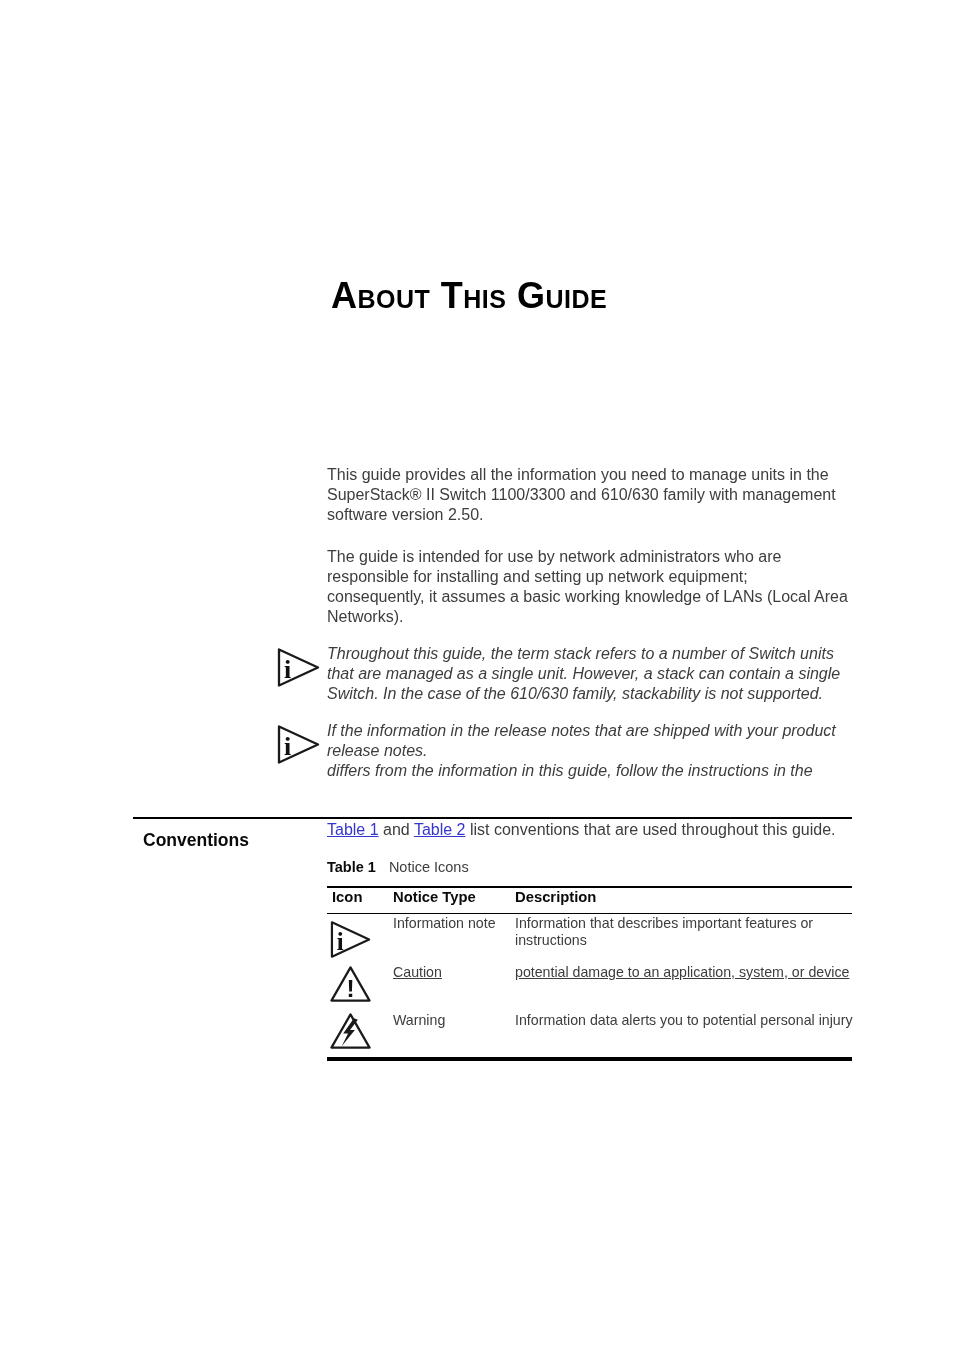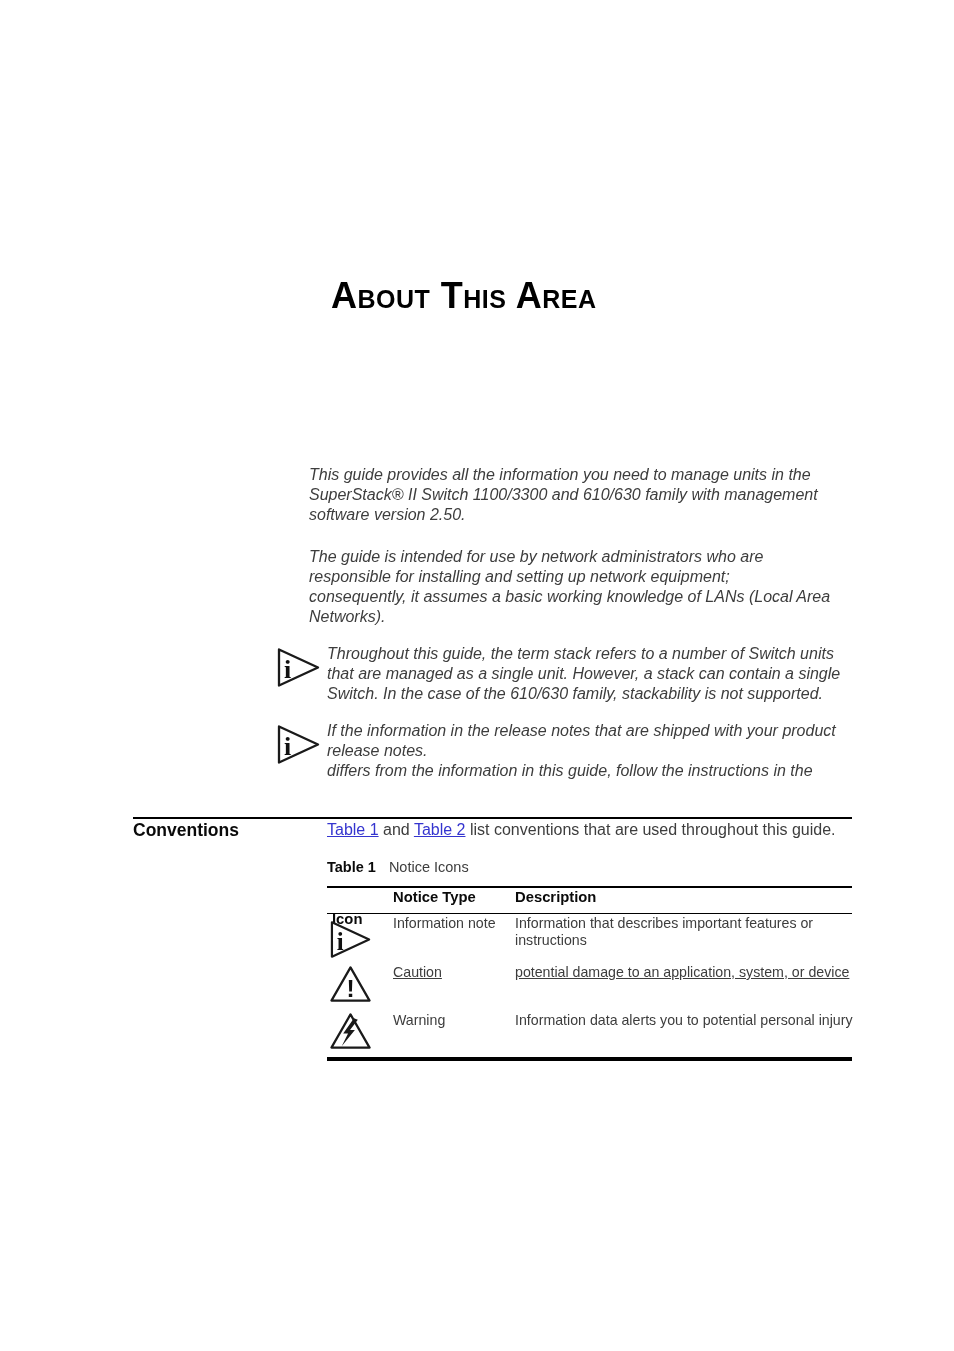--- a/index.html
+++ b/index.html
@@ -19,57 +19,57 @@
     top: 276px;
     margin: 0;
     font-size: 36px;
     line-height: 40px;
     font-weight: bold;
     font-variant: small-caps;
     letter-spacing: 0.5px;
     color: #000000;
     white-space: nowrap;
   }
-  .para { position: absolute; left: 309px; font-size: 16px; font-style: italic; }
+  .para { position: absolute; left: 327px; font-size: 16px; }
   .line { height: 20px; line-height: 20px; white-space: nowrap; }
   #para1 { top: 465px; }
   #para2 { top: 547px; }
   .note  { position: absolute; left: 327px; font-size: 16px; font-style: italic; }
   #note1 { top: 644px; }
   #note2 { top: 721px; }
   .margin-icon { position: absolute; left: 276px; width: 46px; height: 43px; }
   #note1-icon { top: 646px; }
   #note2-icon { top: 723px; }
 
   .section-rule {
     position: absolute; left: 133px; top: 817px;
     width: 719px; height: 2px; background: #000000;
   }
   .conv-heading {
-    position: absolute; left: 133px; top: 819px; margin: 0;
+    position: absolute; left: 133px; top: 819px; margin: 10px;
     font-size: 17.5px; line-height: 22px; font-weight: bold; color: #0a0a0a;
     white-space: nowrap;
   }
   .conv-intro {
     position: absolute; left: 327px; top: 819px;
     font-size: 16px; line-height: 22px; white-space: nowrap;
   }
   .tlink { color: #3434cf; text-decoration: underline; cursor: pointer; }
 
   .table-caption { position: absolute; left: 327px; top: 858px; font-size: 14.5px; line-height: 18px; white-space: nowrap; }
   .table-caption .cap-label { font-weight: bold; color: #0a0a0a; }
   .table-caption .cap-text  { margin-left: 13px; color: #3d3d3d; }
 
   .rule { position: absolute; left: 327px; width: 525px; background: #000000; }
   #table-rule-top    { top: 886px; height: 2px; }
   #table-rule-header { top: 913px; height: 1px; }
   #table-rule-bottom { top: 1057px; height: 4px; }
 
   .th { position: absolute; top: 888px; font-size: 14.8px; line-height: 18px; font-weight: bold; color: #0a0a0a; white-space: nowrap; }
-  #th-icon { left: 332px; margin-top: 22px; }
+  #th-icon { left: 332px; }
   #th-type { left: 393px; }
   #th-desc { left: 515px; }
 
   .cell { position: absolute; font-size: 14.2px; }
   .tline { height: 17px; line-height: 17px; white-space: nowrap; }
   .col-type { left: 393px; }
   .col-desc { left: 515px; }
   .row1 { top: 915px; }
   .row2 { top: 964px; text-decoration: underline; }
   .row3 { top: 1012px; }
@@ -77,21 +77,21 @@
   #row1-icon { top: 919px; width: 44px; height: 41px; }
   #row2-icon { top: 964px; width: 43px; height: 40px; }
   #row3-icon { top: 1011px; width: 43px; height: 40px; }
   svg { display: block; }
 </style>
 </head>
 <body>
 
 <div class="page">
 
-  <h1 class="page-title">About This Area</h1>
+  <h1 class="page-title">About This Guide</h1>
 
   <div class="para" id="para1">
     <div class="line">This guide provides all the information you need to manage units in the</div>
     <div class="line">SuperStack® II Switch 1100/3300 and 610/630 family with management</div>
     <div class="line">software version 2.50.</div>
   </div>
 
   <div class="para" id="para2">
     <div class="line">The guide is intended for use by network administrators who are</div>
     <div class="line">responsible for installing and setting up network equipment;</div>

